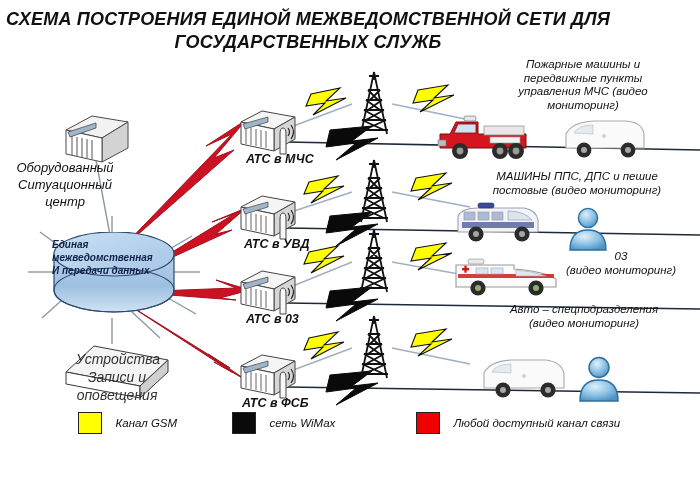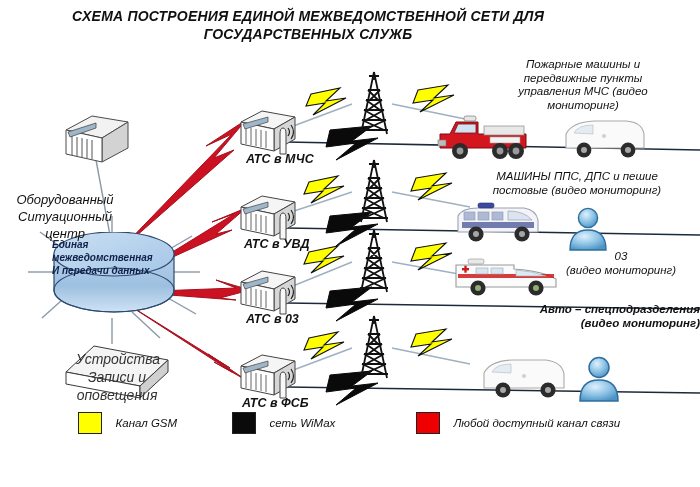--- a/index.html
+++ b/index.html
@@ -9,21 +9,21 @@
     font-family:"Liberation Sans","DejaVu Sans",sans-serif;
     overflow:hidden;
     position:relative;
   }
   #stage{position:absolute;left:0;top:0;width:700px;height:487px;}
   .abs{position:absolute;}
 
   
   #title{
     left:0;top:8px;width:616px;text-align:center;
-    font-size:14px;font-weight:bold;font-style:italic;
+    font-size:18px;font-weight:bold;font-style:italic;
     color:#101010;line-height:1.25;letter-spacing:.2px;
   }
 
   
   .lbl{
     font-style:italic;color:#111;line-height:1.18;
   }
   .lbl-sm{font-size:11.5px;}
   .lbl-atc{font-size:12.5px;font-weight:bold;font-style:italic;color:#111;white-space:nowrap;}
   .lbl-left{font-size:13px;font-style:italic;color:#111;line-height:1.3;text-align:center;}
@@ -127,21 +127,21 @@
         <line x1="10" y1="26" x2="10" y2="45"></line>
           <line x1="15" y1="27" x2="15" y2="46"></line>
         <line x1="20" y1="28" x2="20" y2="47"></line>
           <line x1="25" y1="29" x2="25" y2="48"></line>
         <line x1="30" y1="30" x2="30" y2="49"></line>
       </g>
       <polygon points="6,22 34,13 34,18 8,27" fill="#9fb6c9" stroke="#4a4a4a" stroke-width=".8"></polygon>
     </svg>
   </div>
 
-  <div class="abs txt lbl-left" style="left:0px;top:160px;width:130px;margin-top:32px;">
+  <div class="abs txt lbl-left" style="left:0px;top:160px;width:130px;">
     <div>Оборудованный</div>
     <div>Ситуационный</div>
     <div>центр</div>
   </div>
 
   <div class="abs node" style="left:52px;top:232px;">
     <svg width="124" height="86" viewBox="0 0 124 86">
       <defs>
         <linearGradient id="cylSide" x1="0" y1="0" x2="0" y2="1">
           <stop offset="0%" stop-color="#b6d0ea"></stop>
@@ -332,21 +332,21 @@
   <div class="abs txt lbl lbl-sm" style="left:454px;top:170px;width:246px;text-align:center;">
     <div>МАШИНЫ ППС, ДПС и пешие</div>
     <div>постовые (видео мониторинг)</div>
   </div>
 
   <div class="abs txt lbl lbl-sm" style="left:564px;top:250px;width:114px;text-align:center;">
     <div>03</div>
     <div>(видео мониторинг)</div>
   </div>
 
-  <div class="abs txt lbl lbl-sm" style="left:468px;top:303px;width:232px;text-align:right;font-weight:bold;">
+  <div class="abs txt lbl lbl-sm" style="left:468px;top:303px;width:232px;text-align:center;">
     <div>Авто – спецподразделения</div>
     <div>(видео мониторинг)</div>
   </div>
 
   <div class="abs node" style="left:434px;top:112px;">
     <svg width="98" height="52" viewBox="0 0 98 52">
       <path d="M6,34 L6,22 L16,22 L22,10 L44,10 L44,22 L92,22 L92,36 L6,36 Z" fill="#d4171f" stroke="#7c0d12" stroke-width="1"></path>
       <path d="M24,12 L42,12 L42,21 L20,21 Z" fill="#cfe3f2" stroke="#7c0d12" stroke-width=".8"></path>
       <rect x="50" y="14" width="40" height="9" fill="#e8e8e8" stroke="#888" stroke-width=".7"></rect>
       <rect x="56" y="25" width="30" height="6" fill="#f2f2f2" stroke="#999" stroke-width=".6"></rect>

